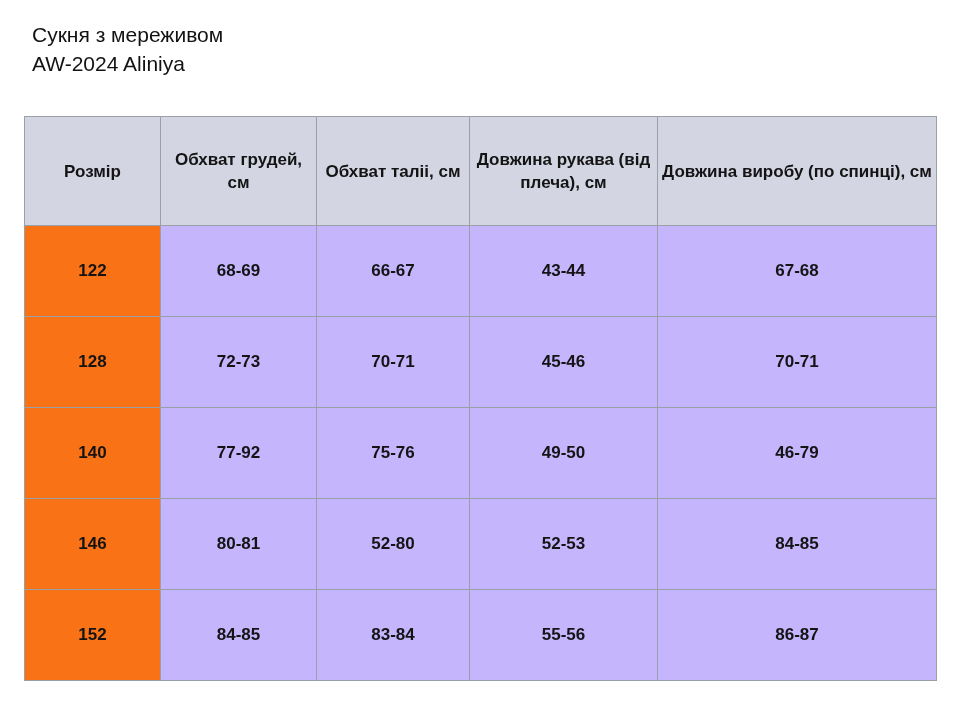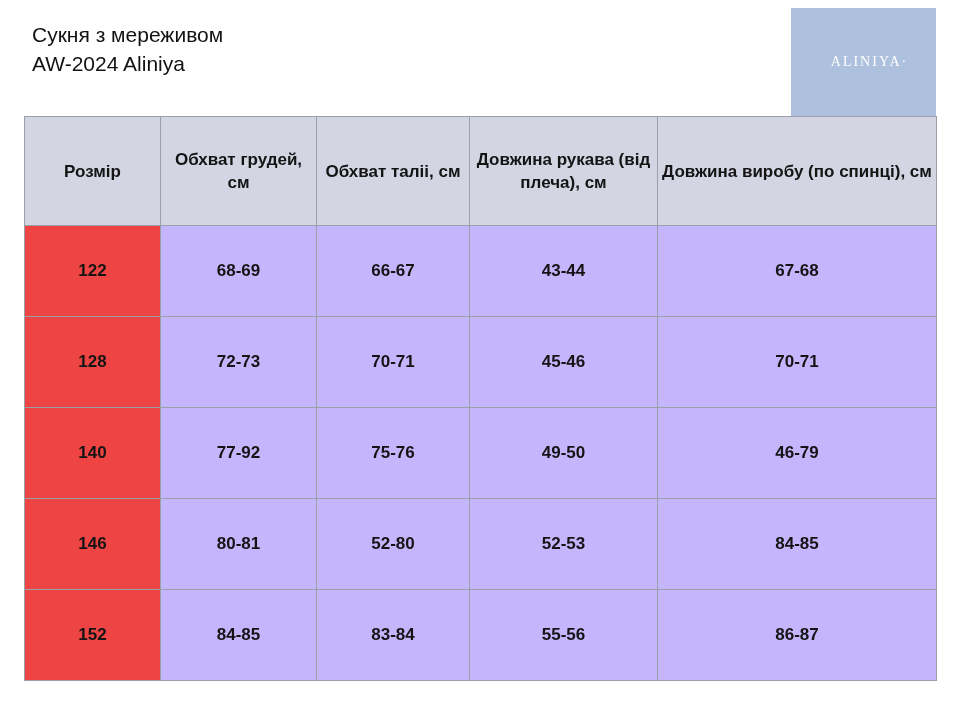--- a/index.html
+++ b/index.html
@@ -22,21 +22,21 @@
   }
 
   
   .header {
     position: absolute;
     left: 24px;
     top: 8px;
     width: 912px;
     height: 108px;
     display: flex;
-    flex-direction: row;
+    flex-direction: column;
     align-items: stretch;
   }
   .header-text {
     flex: 0 0 767px;
     padding-top: 12px;
     padding-left: 8px;
     box-sizing: border-box;
   }
   .header-line {
     font-size: 21px;
@@ -85,21 +85,21 @@
     height: 100px;
     font-weight: bold;
     line-height: 23px;
   }
   tbody td {
     height: 82px;
     background: #c4b5fd;
     font-weight: bold;
   }
   tbody td.size-col {
-    background: #ef4444;
+    background: #f97316;
   }
   
   col.c0 { width: 136px; }
   col.c1 { width: 156px; }
   col.c2 { width: 153px; }
   col.c3 { width: 188px; }
   col.c4 { width: 279px; }
 </style>
 </head>
 <body>

